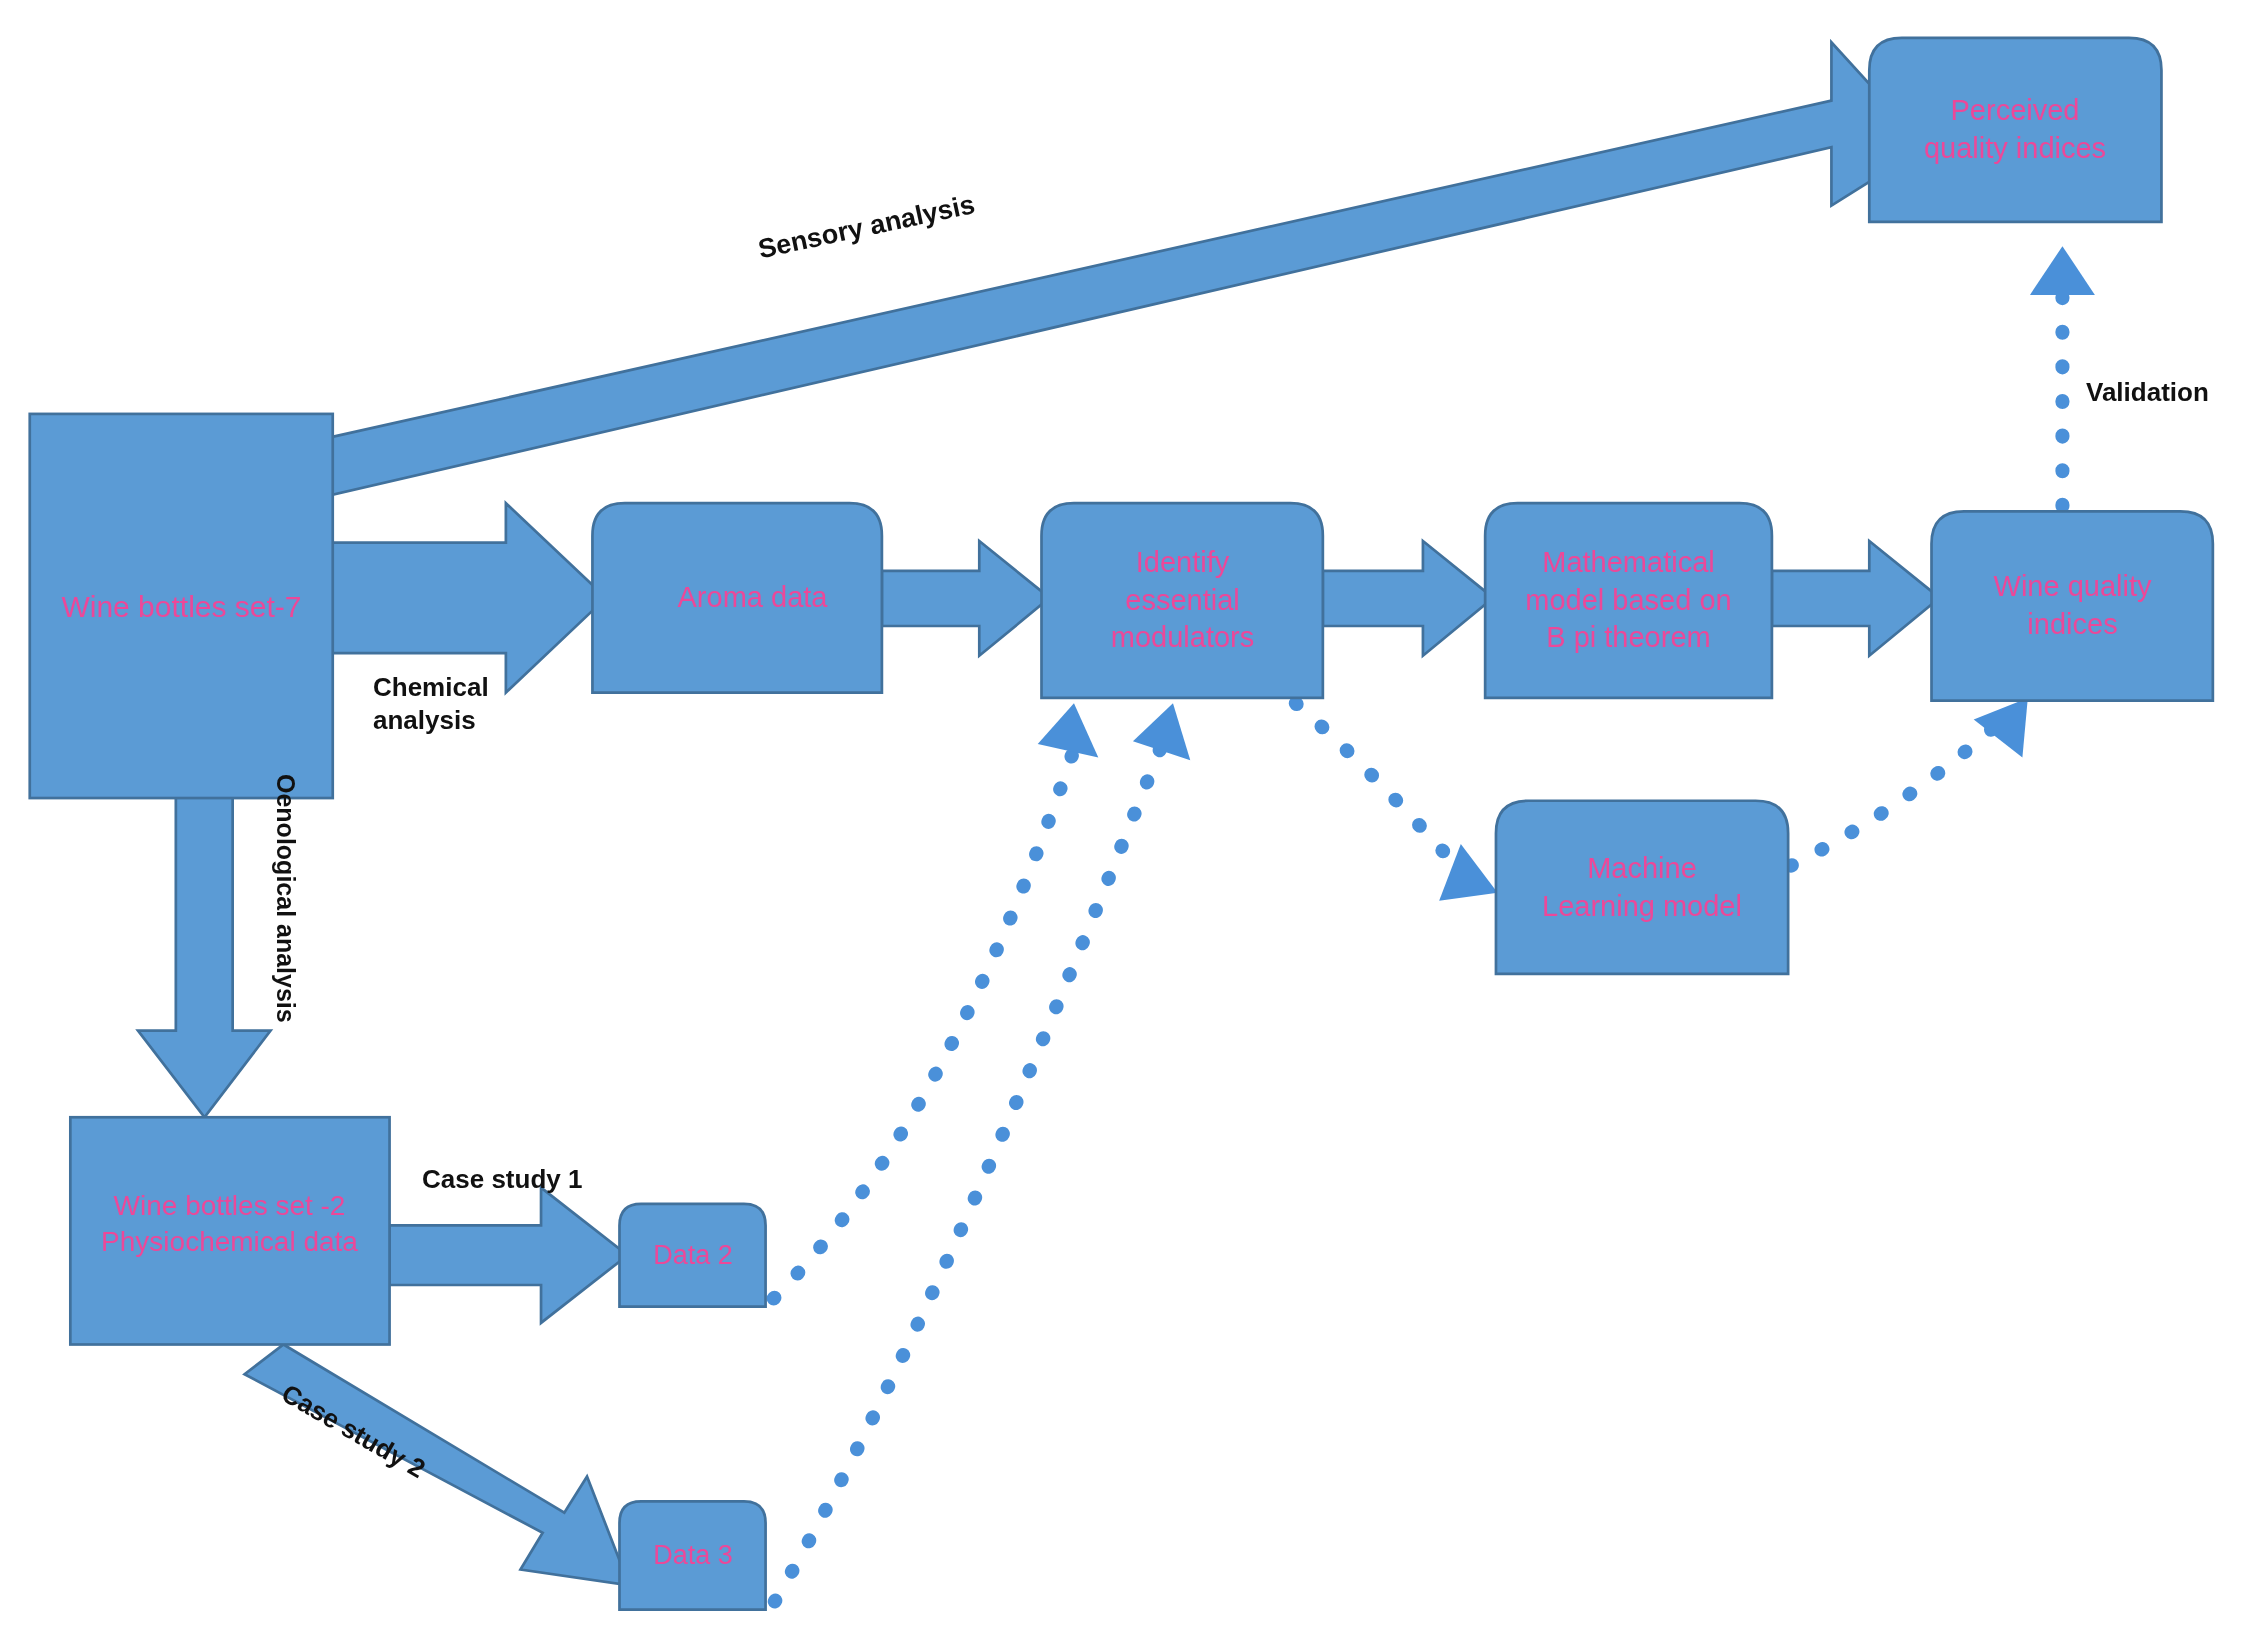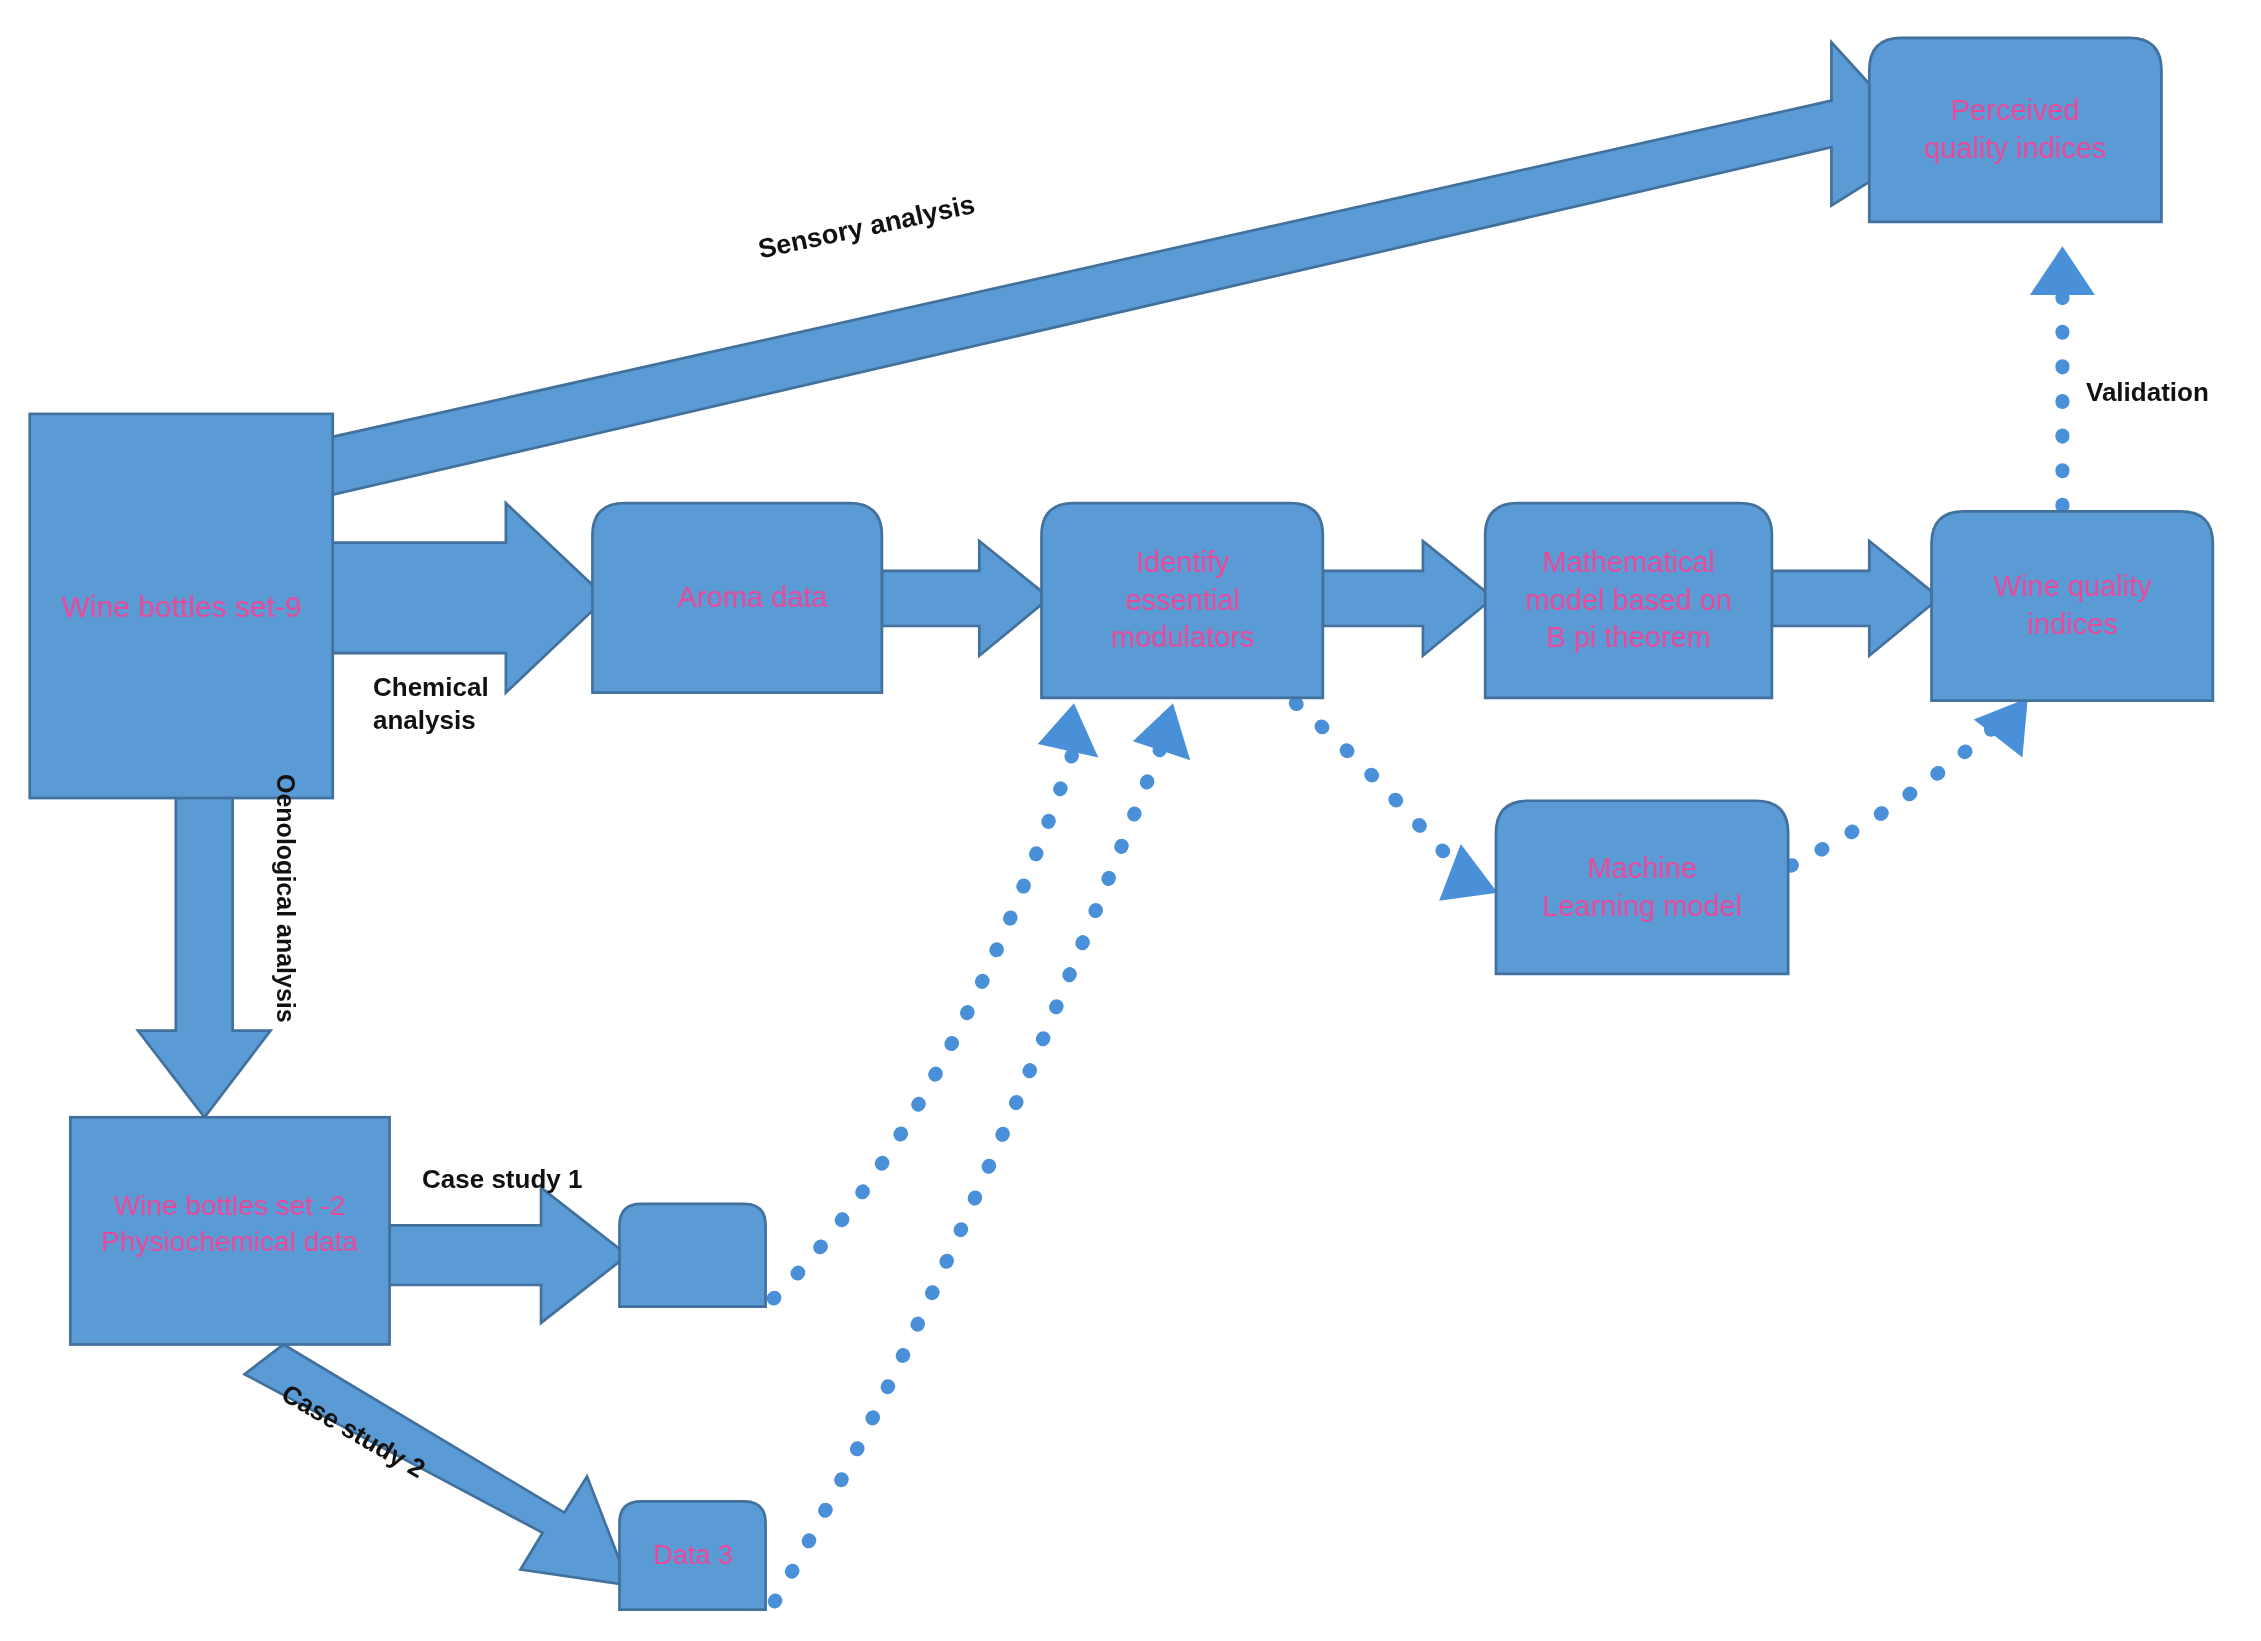--- a/index.html
+++ b/index.html
@@ -130,21 +130,21 @@
     <g>
       <path d="M 1145,2415 L 1145,2265 Q 1145,2225 1185,2225 L 1375,2225 Q 1415,2225 1415,2265 L 1415,2415 Z" fill="#5B9BD5" stroke="#41719C" stroke-width="5"></path>
     </g>
 
     <g>
       <path d="M 1145,2975 L 1145,2815 Q 1145,2775 1185,2775 L 1375,2775 Q 1415,2775 1415,2815 L 1415,2975 Z" fill="#5B9BD5" stroke="#41719C" stroke-width="5"></path>
     </g>
 
   </svg>
 
-  <div class="nodeLabel" style="left:30px; top:414px; width:303px; height:384px; font-size:30px;">Wine  bottles set-9</div>
+  <div class="nodeLabel" style="left:30px; top:414px; width:303px; height:384px; font-size:30px;">Wine  bottles set-7</div>
 
   <div class="nodeLabel" style="left:1869px; top:38px; width:292px; height:184px;">Perceived
 quality indices</div>
 
   <div class="nodeLabel" style="left:608px; top:503px; width:289px; height:189px;">Aroma data</div>
 
   <div class="nodeLabel" style="left:1042px; top:503px; width:281px; height:195px;">Identify
 essential
 modulators</div>
 
@@ -154,20 +154,21 @@
 
   <div class="nodeLabel" style="left:1932px; top:511px; width:281px; height:189px;">Wine quality
 indices</div>
 
   <div class="nodeLabel" style="left:1496px; top:801px; width:292px; height:173px;">Machine
 Learning model</div>
 
   <div class="nodeLabel" style="left:70px; top:1117px; width:319px; height:214px; font-size:28px;">Wine bottles set -2
 Physiochemical data</div>
 
+  <div class="nodeLabel" style="left:620px; top:1204px; width:146px; height:103px; font-size:27px;">Data  2</div>
 
   <div class="nodeLabel" style="left:620px; top:1502px; width:146px; height:108px; font-size:27px;">Data 3</div>
 
   <div class="edgeLabel" style="left:755px; top:233px; transform:rotate(-12deg); transform-origin:left top; font-size:27px;">Sensory analysis</div>
 
   <div class="edgeLabel" style="left:373px; top:671px; font-size:26px;">Chemical
 analysis</div>
 
   <div class="edgeLabel" style="left:302px; top:774px; transform:rotate(90deg); transform-origin:left top; font-size:25px;">Oenological analysis</div>
 

